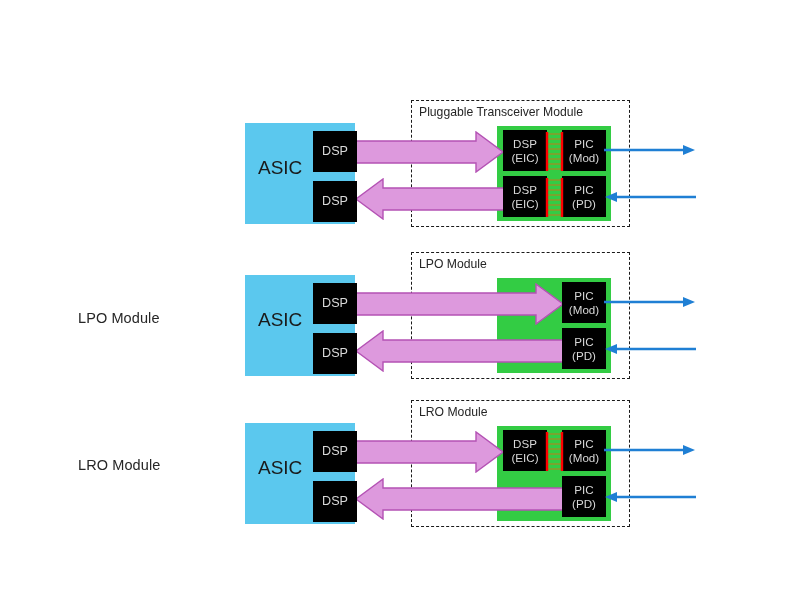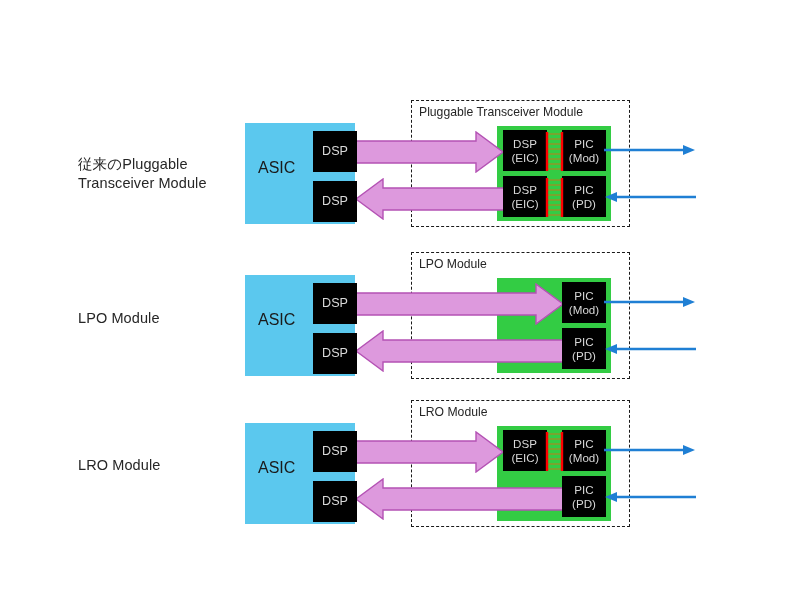--- a/index.html
+++ b/index.html
@@ -50,21 +50,21 @@
 
   
   .asic {
     position: absolute;
     background: #5BC8EE;
     box-sizing: border-box;
   }
   .asic-label {
     position: absolute;
     color: #1a1a1a;
-    font-size: 16px;
+    font-size: 19px;
     line-height: 18px;
   }
 
   
   .chip {
     position: absolute;
     background: #000000;
     box-sizing: border-box;
     color: #d9d9d9;
     display: flex;
@@ -103,22 +103,20 @@
   .thin-arrow {
     position: absolute;
     z-index: 8;
   }
 </style>
 </head>
 <body>
 
 <div id="stage">
 
-  <div class="row-label" style="left:78px; top:155px; width:175px;">従来のPluggable
-Transceiver Module</div>
 
   <div class="module-box" style="left:411px; top:100px; width:219px; height:127px;"></div>
   <div class="module-box-title" style="left:419px; top:105px;">Pluggable Transceiver Module</div>
 
   <div class="asic" style="left:245px; top:123px; width:110px; height:101px;"></div>
   <div class="asic-label" style="left:258px; top:159px;">ASIC</div>
   <div class="chip" style="left:313px; top:131px; width:44px; height:41px;">
     <span>DSP</span>
   </div>
   <div class="chip" style="left:313px; top:181px; width:44px; height:41px;">

